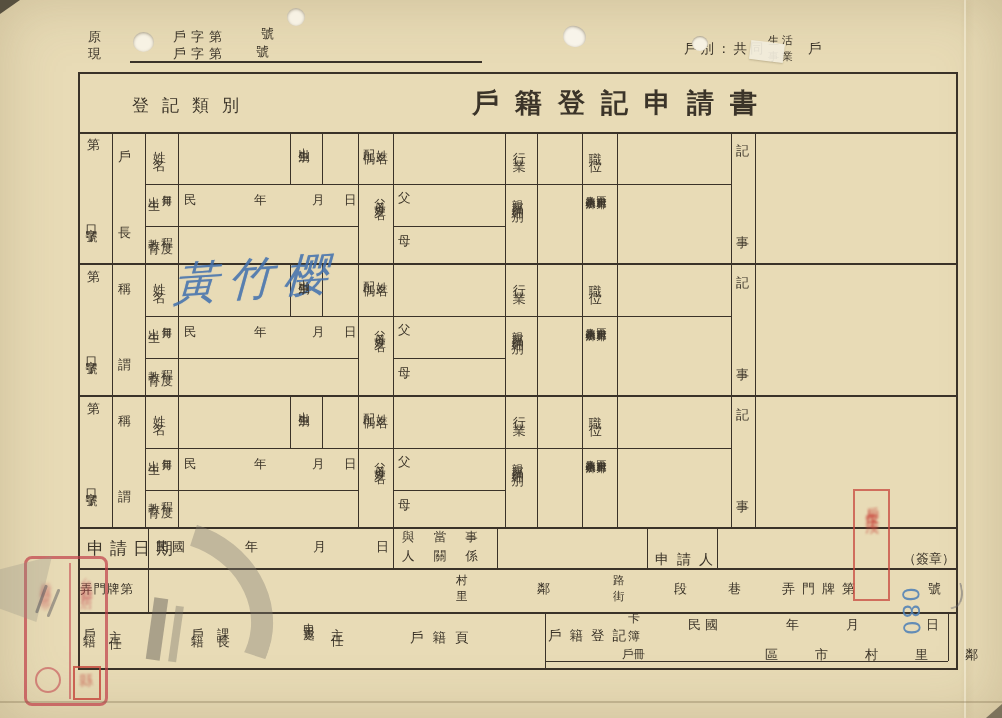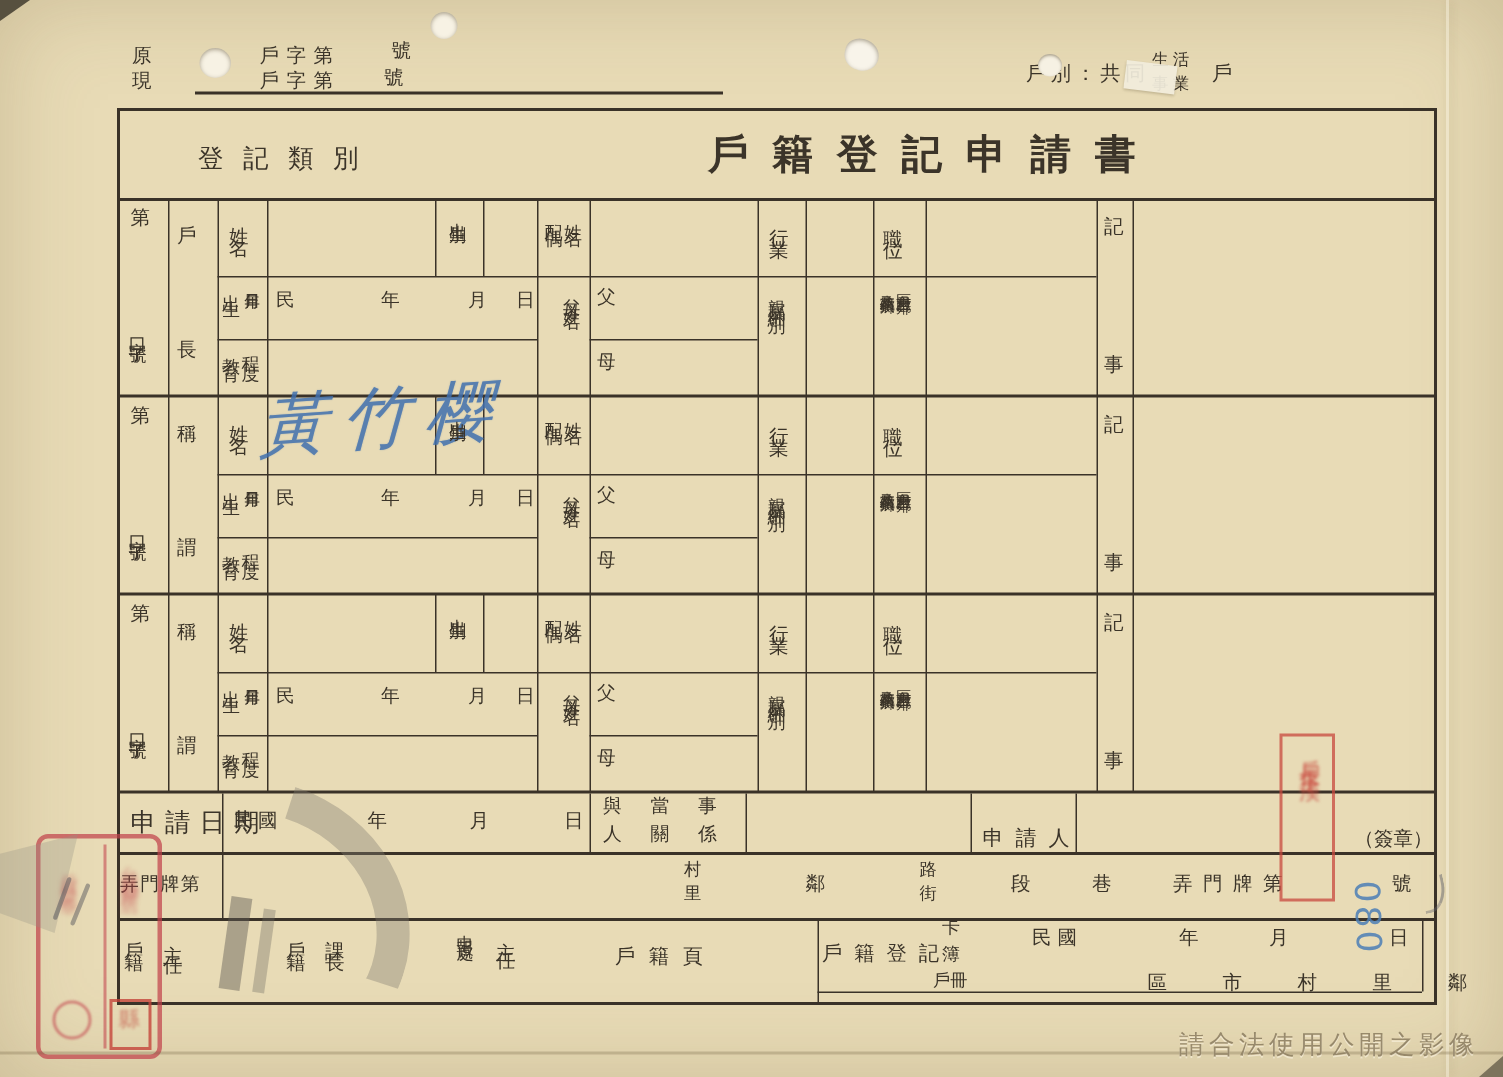--- a/index.html
+++ b/index.html
@@ -293,15 +293,14 @@
   <div class="abs" style="left:0;top:556px;width:52px;height:66px;background:rgba(150,146,134,.3);clip-path:polygon(0 20%,100% 0,70% 100%,0 80%);"></div>
   <div class="abs" style="left:40px;top:584px;width:3px;height:30px;background:rgba(90,90,95,.55);transform:rotate(20deg);border-radius:2px;"></div>
   <div class="abs" style="left:52px;top:588px;width:3px;height:30px;background:rgba(90,90,95,.5);transform:rotate(22deg);border-radius:2px;"></div>
   <div class="abs" style="left:948px;top:584px;width:14px;height:22px;border-right:2px solid rgba(100,100,110,.5);border-bottom:2px solid rgba(100,100,110,.4);border-radius:0 0 80% 0;transform:rotate(-12deg);"></div>
 
   <div class="abs" style="left:964px;top:0;width:2px;height:718px;background:rgba(255,252,240,.35);box-shadow:2px 0 6px rgba(120,100,60,.2);"></div>
   <div class="abs" style="left:0;top:701px;width:1002px;height:1.5px;background:rgba(120,102,70,.3);"></div>
   <div class="abs" style="left:0;top:0;width:20px;height:14px;background:#57503f;clip-path:polygon(0 0,100% 0,0 100%);"></div>
   <div class="abs" style="left:986px;top:704px;width:16px;height:14px;background:rgba(87,80,63,.7);clip-path:polygon(100% 0,100% 100%,0 100%);"></div>
 
-  <div class="t" style="left:786px;top:688px;font-size:17px;letter-spacing:3px;color:rgba(143,129,100,.9);text-shadow:0 1px 0 rgba(255,250,235,.5);">請合法使用公開之影像</div>
 
 </div>
 
 </body></html>

